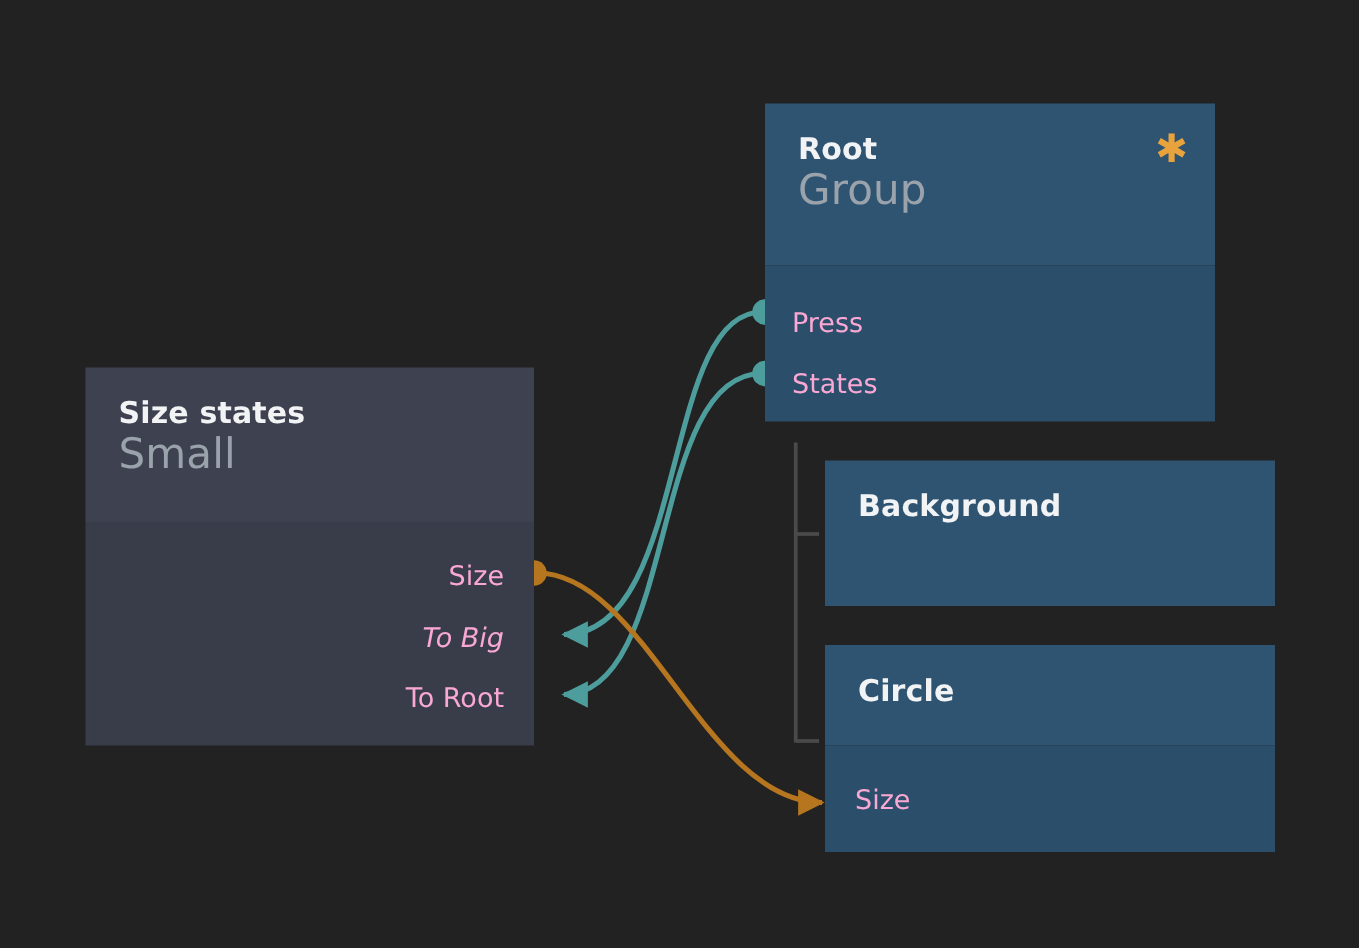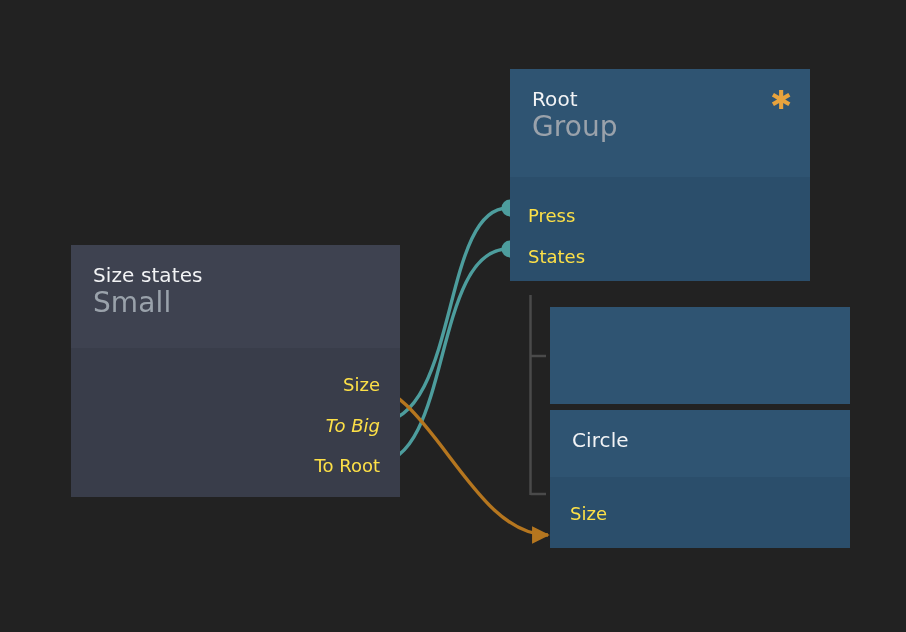--- a/index.html
+++ b/index.html
@@ -27,21 +27,21 @@
     position: absolute;
     box-sizing: border-box;
   }
   .node-header {
     box-sizing: border-box;
     padding: 18px 22px 14px 22px;
     position: relative;
   }
   .node-title {
     font-size: 20px;
-    font-weight: normal;
+    font-weight: bold;
     color: #f2f3f5;
     line-height: 25px;
     letter-spacing: 0.1px;
   }
   .node-subtitle {
     font-size: 28px;
     font-weight: normal;
     color: #9aa2ab;
     line-height: 26px;
     margin-top: 2px;
@@ -54,21 +54,21 @@
   
   .node-blue .node-header { background: #2f5472; }
   .node-blue .node-body   { background: #2b4e6b; }
   
   .node-gray .node-header { background: #3e4250; }
   .node-gray .node-body   { background: #393d4a; }
 
   .port-row {
     position: absolute;
     font-size: 18px;
-    color: #fde047;
+    color: #f9a8d4;
     line-height: 22px;
     white-space: nowrap;
   }
   .port-row.right-aligned {
     text-align: right;
   }
 
   .asterisk-icon {
     position: absolute;
     color: #e8a33d;
@@ -114,38 +114,39 @@
       <div class="node-title">Root</div>
       <div class="node-subtitle">Group</div>
       <div class="asterisk-icon" style="right:18px; top:18px;">✱</div>
     </div>
     <div class="node-body" style="height:104px;">
       <div class="port-row" style="left:18px; top:28px;">Press</div>
       <div class="port-row" style="left:18px; top:69px;">States</div>
     </div>
   </div>
 
-  <div class="node node-gray" style="left:71px; top:245px; width:329px;">
+  <div class="node node-gray" style="left:57px; top:245px; width:299px;">
     <div class="node-header" style="height:103px;">
       <div class="node-title">Size states</div>
       <div class="node-subtitle">Small</div>
     </div>
     <div class="node-body" style="height:149px;">
       <div class="port-row right-aligned" style="right:20px; top:26px;">Size</div>
       <div class="port-row right-aligned" style="right:20px; top:67px;font-style:italic;">To Big</div>
       <div class="port-row right-aligned" style="right:20px; top:107px;">To Root</div>
     </div>
   </div>
 
   <div class="node node-blue" style="left:550px; top:307px; width:300px;">
     <div class="node-header" style="height:97px;">
+      <div class="node-title">Background</div>
     </div>
   </div>
 
-  <div class="node node-blue" style="left:550px; top:410px; width:300px;">
+  <div class="node node-blue" style="left:550px; top:430px; width:300px;">
     <div class="node-header" style="height:67px;">
       <div class="node-title">Circle</div>
     </div>
     <div class="node-body" style="height:71px;">
       <div class="port-row" style="left:20px; top:26px;">Size</div>
     </div>
   </div>
 
 </div>
 

